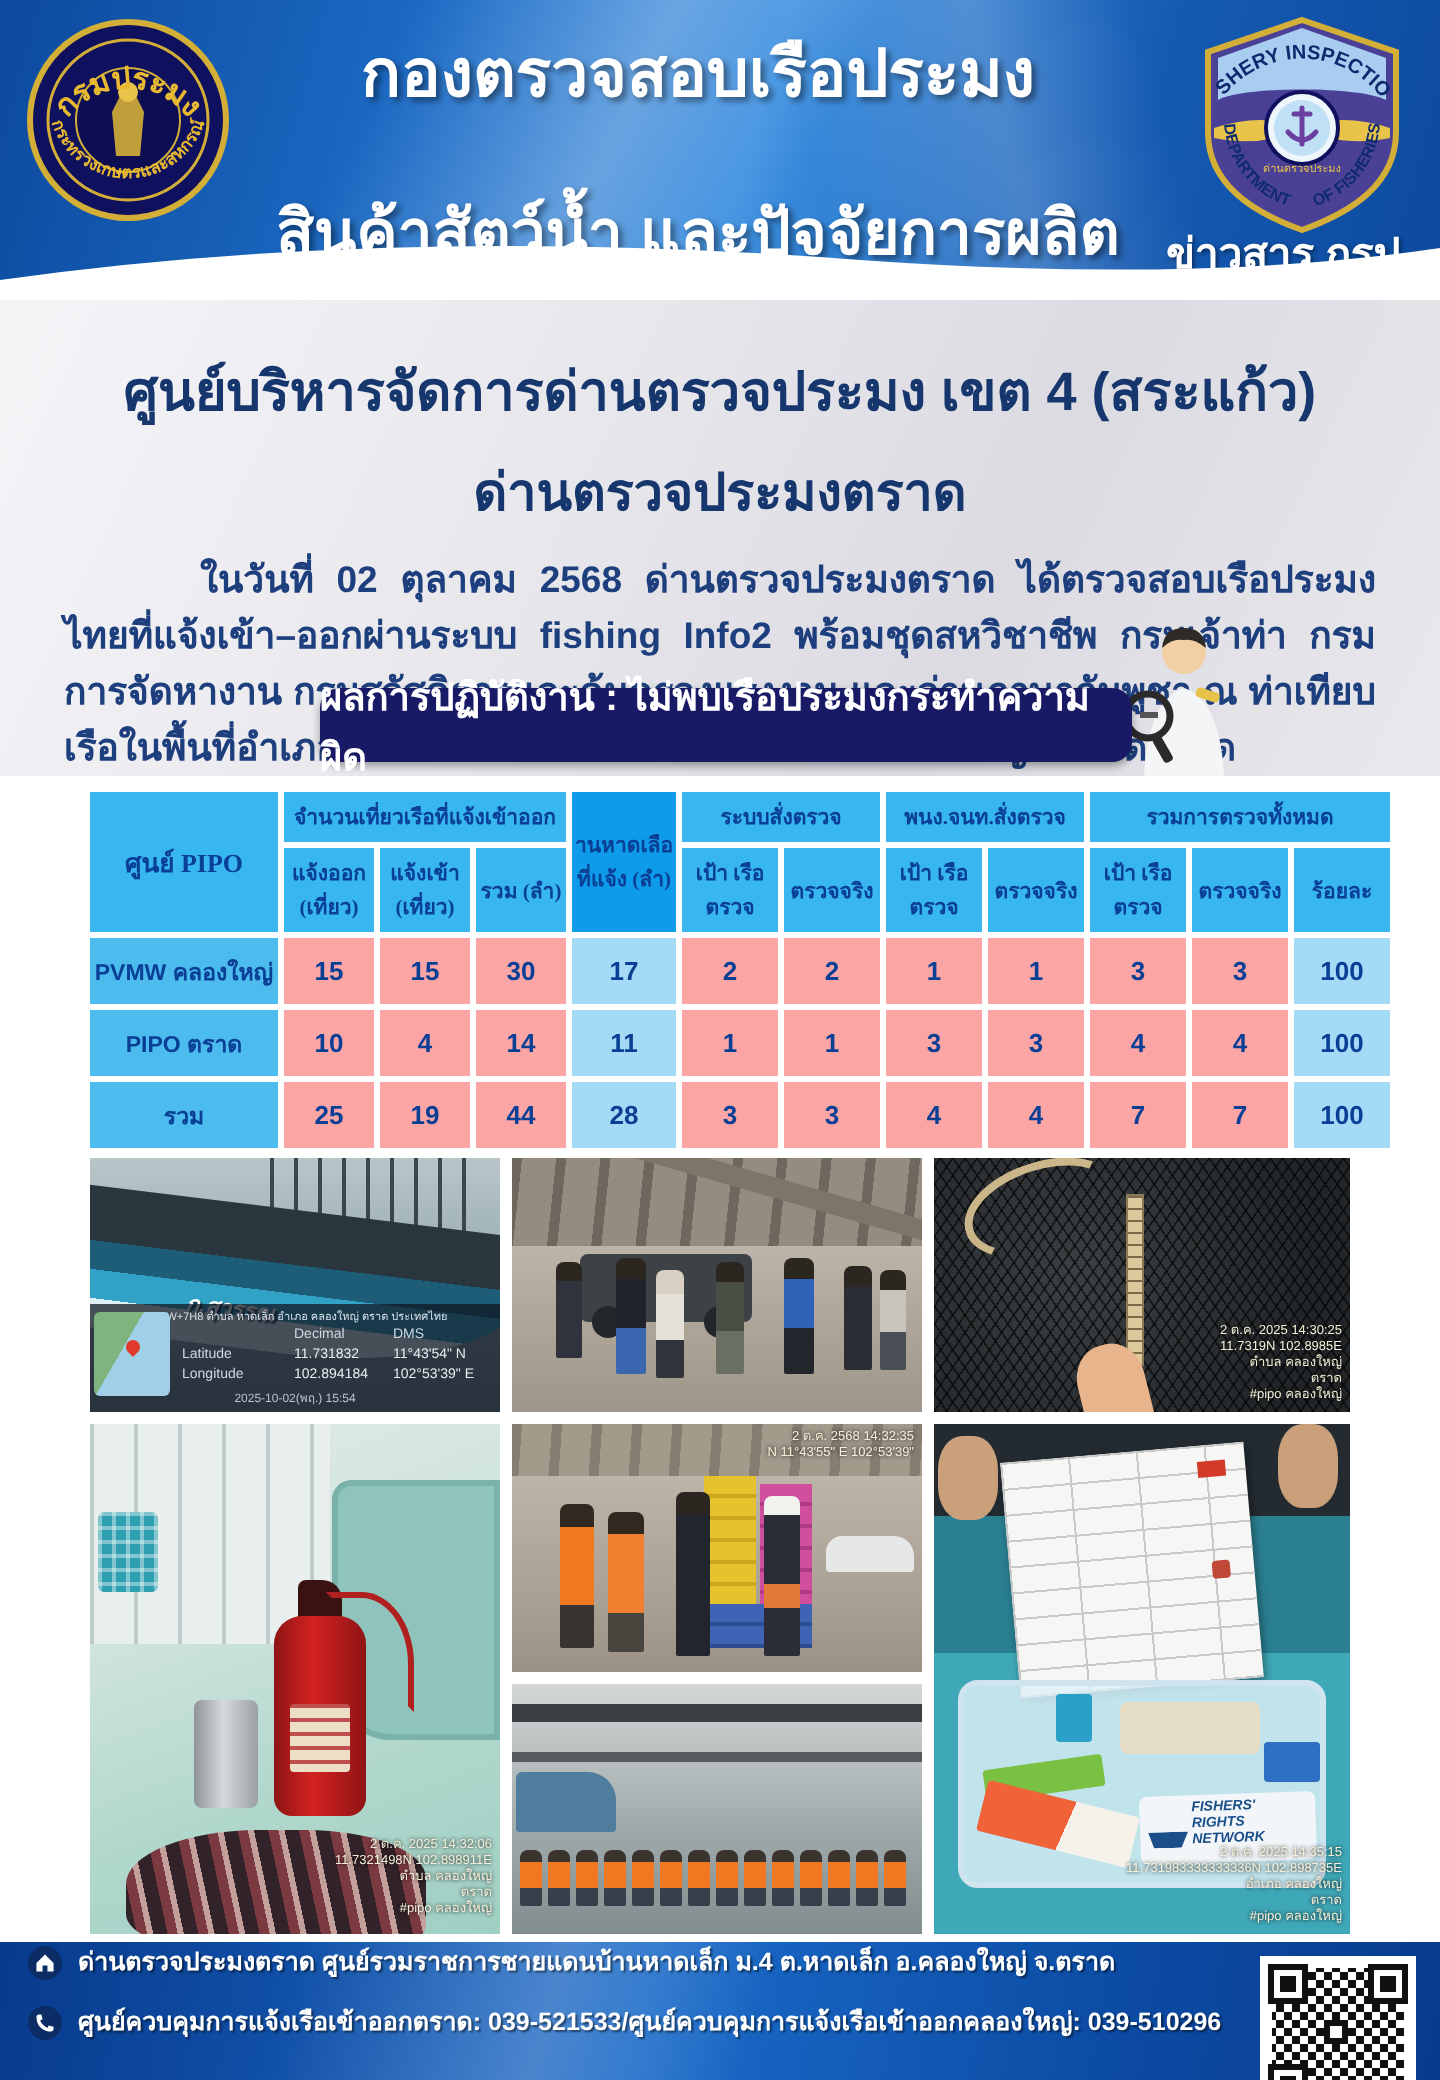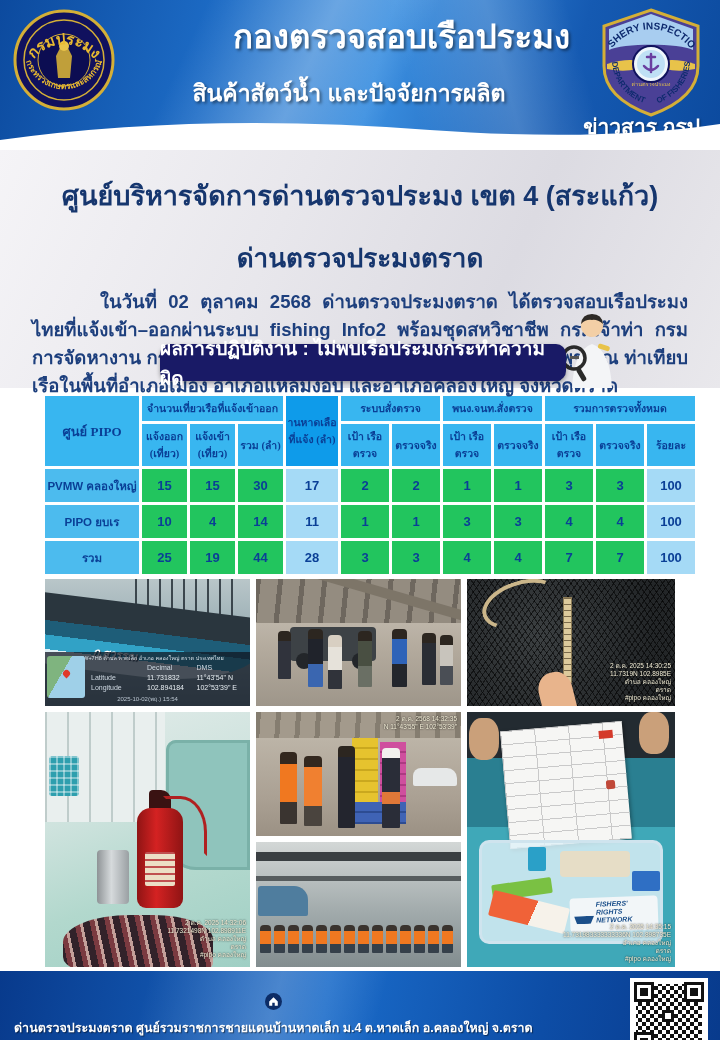--- a/index.html
+++ b/index.html
@@ -8,47 +8,47 @@
   .page { position:relative; width:720px; height:1040px; margin:0 auto; background:#fff; overflow:hidden; }
 
   
   .header { position:relative; height:150px;
     background:linear-gradient(105deg,#0c4a9e 0%,#1d6cc6 30%,#3b8fe0 52%,#155ab2 78%,#0c4a9e 100%); overflow:hidden; }
   .header .streak1,.header .streak2 { position:absolute; left:-10%; width:120%; height:100%; pointer-events:none; }
   .streak1 { background:linear-gradient(115deg,transparent 30%,rgba(255,255,255,.28) 44%,transparent 55%); }
   .streak2 { background:linear-gradient(75deg,transparent 55%,rgba(255,255,255,.18) 66%,transparent 75%); }
   .header-wave { position:absolute; left:0; bottom:-2px; width:720px; height:34px; }
   .agency-titles { position:absolute; left:128px; right:150px; top:10px; text-align:center; color:#fff; }
-  .agency-line1 { font-size:33px; font-weight:bold; text-shadow:2px 2px 3px rgba(0,0,0,.45);text-align:right; }
-  .agency-line2 { font-size:23px; font-weight:bold; margin-top:12px; text-shadow:2px 2px 3px rgba(0,0,0,.45); }
+  .agency-line1 { font-size:33px; font-weight:bold; text-shadow:2px 2px 3px rgba(0,0,0,.45); }
+  .agency-line2 { font-size:31px; font-weight:bold; margin-top:28px; text-shadow:2px 2px 3px rgba(0,0,0,.45); }
   .news-label { position:absolute; right:14px; top:110px; color:#fff; font-size:21px; font-weight:bold; text-shadow:1px 1px 2px rgba(0,0,0,.5); }
   .emblem { position:absolute; left:12px; top:8px; width:104px; height:104px; }
   .badge { position:absolute; right:10px; top:6px; width:118px; height:112px; }
 
   
   .grayzone { position:relative; height:238px;
     background:linear-gradient(115deg,#f5f4f7 0%,#e8e7ec 38%,#dcdbe2 68%,#e9e8ec 100%); }
   .doc-title { position:relative; padding-top:24px; text-align:center; color:#16366e; font-weight:bold; }
   .doc-title .t1 { font-size:27px; }
-  .doc-title .t2 { font-size:26px; margin-top:20px; }
+  .doc-title .t2 { font-size:26px; margin-top:8px; }
   .body-par { position:relative; width:656px; margin:10px auto 0; font-size:18.5px; line-height:28px;
     color:#1d3f7d; font-weight:bold; text-align:justify; text-indent:68px; }
   .inspector { position:absolute; right:96px; top:162px; width:72px; height:76px; }
   .result-banner { position:absolute; left:160px; top:194px; width:406px; height:37px; background:#191a66;
     border-radius:10px; color:#fff; font-size:19px; font-weight:bold; display:flex; align-items:center;
     justify-content:center; box-shadow:0 2px 4px rgba(0,0,0,.35); }
 
   
   .table-wrap { background:#fff; padding:5px 42px 2px; }
   table.stats { width:636px; border-collapse:separate; border-spacing:3px; table-layout:fixed; }
   table.stats th, table.stats td { text-align:center; vertical-align:middle; color:#0a3f96; }
   .th { background:#38b6f0; color:#0a3f96; font-size:10.5px; font-weight:bold; padding:4px 1px;font-family:Liberation Serif, serif; }
   .th-dark { background:#0e9bea; }
   .rowlab { background:#4cbbee; font-size:11.5px; font-weight:bold; height:33px; padding:0 2px; }
-  .cell { background:#22c55e; font-size:13px; font-weight:bold; height:33px; }
+  .cell { background:#fca5a5; font-size:13px; font-weight:bold; height:33px; }
   .cell-dark { background:#a5daf6; }
   col.c-lab{width:94px;} col.c-s{width:45px;} col.c-b{width:52px;} col.c-p{width:48px;}
 
   
   .photos { position:relative; height:392px; margin:0 45px; }
   .ph { position:absolute; overflow:hidden; background:#888; }
   .ov-text { position:absolute; right:4px; bottom:4px; text-align:right; color:#f4efd8; font-size:6.5px;
     line-height:8px; text-shadow:0 0 2px #000; }
   
   .ph1 { left:0; top:0; width:205px; height:127px; background:linear-gradient(#b9c6c9,#8fa6ad 55%,#70878f); }
@@ -285,21 +285,21 @@
         <td class="cell cell-dark">17</td>
         <td class="cell">2</td>
         <td class="cell">2</td>
         <td class="cell">1</td>
         <td class="cell">1</td>
         <td class="cell">3</td>
         <td class="cell">3</td>
         <td class="cell cell-dark">100</td>
       </tr>
       <tr>
-        <td class="rowlab">PIPO ยบเร</td>
+        <td class="rowlab">PIPO ตราด</td>
         <td class="cell">10</td>
         <td class="cell">4</td>
         <td class="cell">14</td>
         <td class="cell cell-dark">11</td>
         <td class="cell">1</td>
         <td class="cell">1</td>
         <td class="cell">3</td>
         <td class="cell">3</td>
         <td class="cell">4</td>
         <td class="cell">4</td>
@@ -460,29 +460,37 @@
         <div>อำเภอ คลองใหญ่</div>
         <div>ตราด</div>
         <div>#pipo คลองใหญ่</div>
       </div>
     </div>
   </div>
 
   <div class="footer">
     <div class="streak1" style="position:absolute;left:-10%;width:120%;height:100%;"></div>
 
-    <div class="f-line" style="top:22px;flex-direction:column;">
+    <div class="f-line" style="top:0;">
       <span class="f-icon">
         <svg width="11" height="11" viewBox="0 0 18 18">
             <path d="M2 9 L9 2 L16 9 V16 H11 V11 H7 V16 H2 Z" fill="#fff"></path>
           </svg>
       </span>
       <span>ด่านตรวจประมงตราด ศูนย์รวมราชการชายแดนบ้านหาดเล็ก   ม.4 ต.หาดเล็ก อ.คลองใหญ่ จ.ตราด</span>
     </div>
 
+    <div class="f-line" style="top:30px;">
+      <span class="f-icon">
+        <svg width="11" height="11" viewBox="0 0 18 18">
+            <path d="M4 2 C3 2 2 3 2 4 C2 11 7 16 14 16 C15 16 16 15 16 14 L16 12 L12 11 L11 13 C8.5 12 6 9.5 5 7 L7 6 L6 2 Z" fill="#fff"></path>
+          </svg>
+      </span>
+      <span>ศูนย์ควบคุมการแจ้งเรือเข้าออกตราด: 039-521533/ศูนย์ควบคุมการแจ้งเรือเข้าออกคลองใหญ่: 039-510296</span>
+    </div>
 
 
     <div class="f-line" style="top:74px;">
       <span class="f-icon" style="font-family:'Liberation Serif',serif;font-weight:bold;">f</span>
       <span>ด่านตรวจประมงตราด</span>
     </div>
 
     <div class="qr">
       <svg width="78" height="78" viewBox="0 0 78 78">
         <rect width="78" height="78" fill="#fff"></rect>

